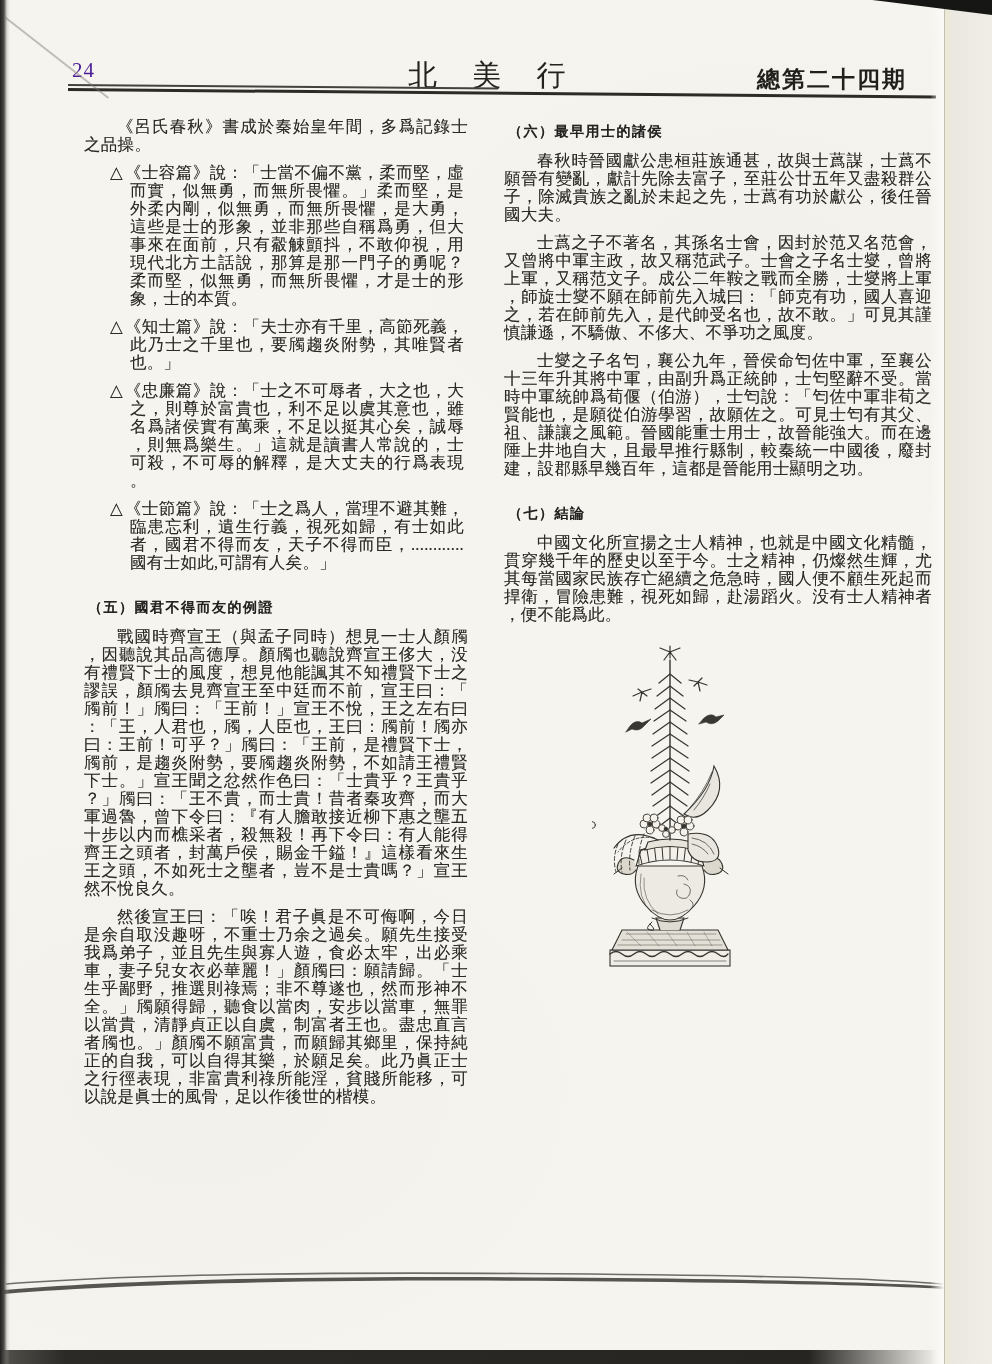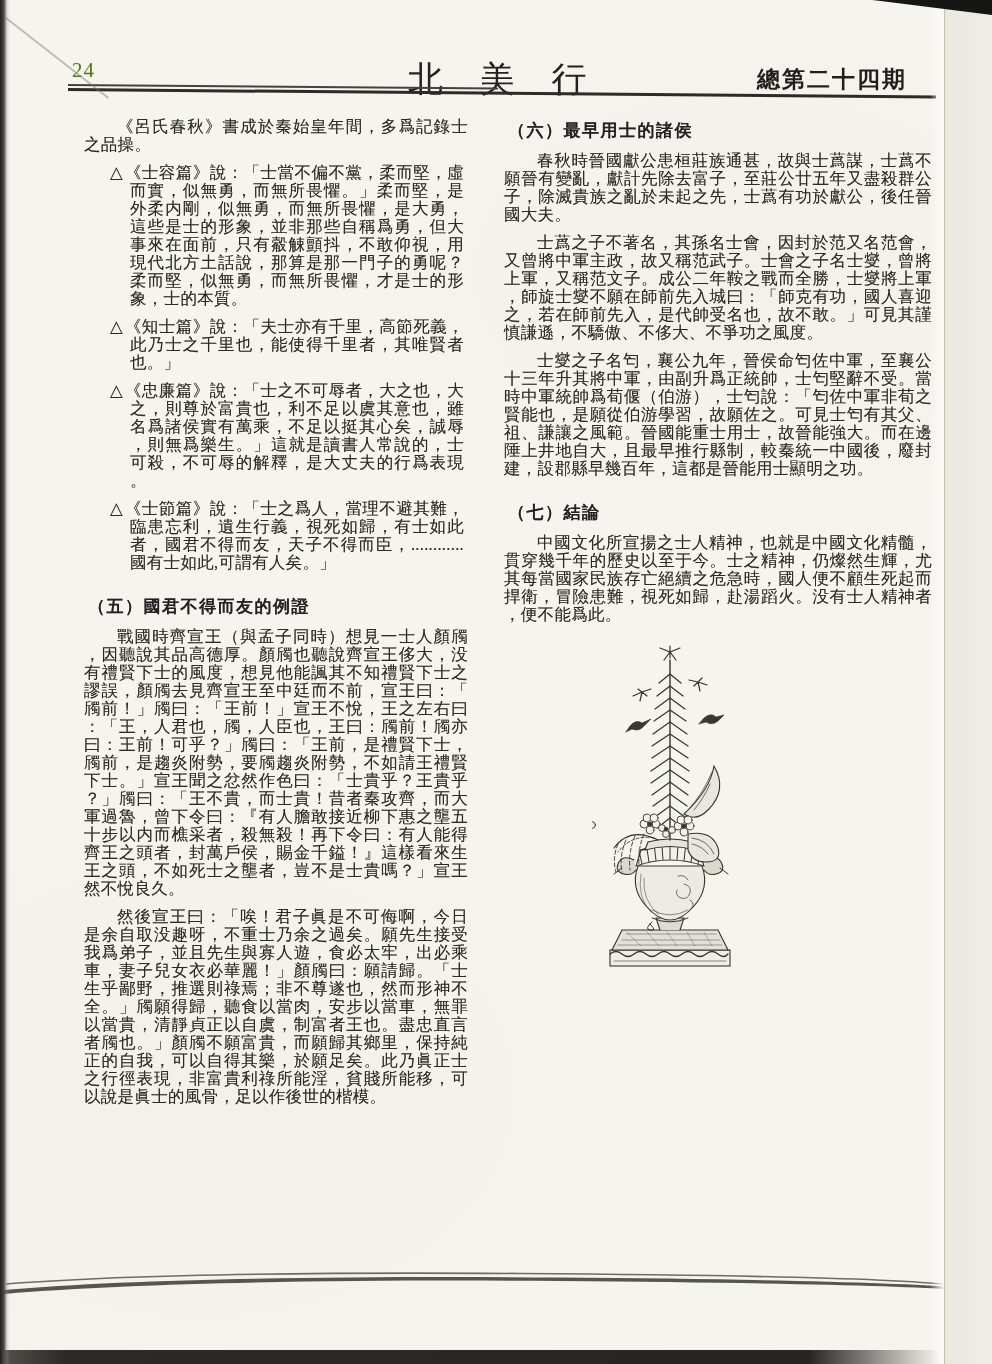--- a/index.html
+++ b/index.html
@@ -39,24 +39,24 @@
     background:linear-gradient(90deg,rgba(185,181,170,.5) 0,#ecead3 0,#ebe8e1 16%,#efede6 100%);
     border-left:1px solid rgba(160,155,143,.55);
   }
   .bottom-band{
     position:absolute;left:0;top:1350px;width:940px;height:14px;
     background:linear-gradient(90deg,#55534e 0%,#2b2a26 7%,#262521 86%,rgba(38,37,33,0) 100%);
   }
   .fold-svg{position:absolute;left:0;top:1270px;}
   
   .pagenum{
-    position:absolute;left:72px;top:58px;font-size:21px;letter-spacing:1px;color:#4d7c0f;
+    position:absolute;left:72px;top:58px;font-size:21px;letter-spacing:1px;color:#4c1d95;
   }
   .masthead{
-    position:absolute;left:408px;top:56px;font-size:35px;letter-spacing:14px;
+    position:absolute;left:408px;top:56px;font-size:29px;letter-spacing:14px;
     font-family:"Liberation Serif","DejaVu Serif",serif;color:#23221e;white-space:nowrap;
   }
   .issue{
     position:absolute;left:757px;top:64px;font-size:23px;font-weight:700;
     letter-spacing:2px;color:#201f1b;white-space:nowrap;
   }
   .rule-a{
     position:absolute;left:68px;top:84px;width:430px;height:1.6px;background:#44423d;
     transform:rotate(0.45deg);transform-origin:left center;
   }
@@ -72,21 +72,21 @@
     color:#2b2a25;text-shadow:0 0 0.4px rgba(43,42,37,.4);
   }
   .col-left{left:84px;width:384px;}
   .col-right{left:504px;width:428px;}
   .para{margin:0 0 10px;text-indent:33px;}
   .quote{
     margin:0 4px 10px 26px;padding-left:20px;text-indent:-20px;
   }
   .qmark{letter-spacing:2px;}
   h3.section{
-    font-size:17px;font-weight:700;letter-spacing:1.5px;
+    font-size:14px;font-weight:700;letter-spacing:1.5px;
     margin:26px 0 12px;text-indent:4px;color:#232220;
     font-family:"Liberation Sans","DejaVu Sans",sans-serif;
   }
   .col-right h3.first{margin-top:4px;}
   .illus-wrap{margin:8px 0 0 88px;width:252px;text-align:center;}
   .illus-wrap svg{display:block;}
 </style>
 </head>
 <body>
 
@@ -95,21 +95,21 @@
 <div class="pagenum">24</div>
 <div class="masthead">北  美  行</div>
 <div class="issue">總第二十四期</div>
 <div class="rule-a"></div>
 <div class="rule-b"></div>
 
 <div class="col col-left">
   <p class="para">《呂氏春秋》書成於秦始皇年間，多爲記錄士之品操。</p>
 
   <div class="quote"><span class="qmark">△</span><span>《士容篇》說：「士當不偏不黨，柔而堅，虛而實，似無勇，而無所畏懼。」柔而堅，是外柔内剛，似無勇，而無所畏懼，是大勇，這些是士的形象，並非那些自稱爲勇，但大事來在面前，只有觳觫顫抖，不敢仰視，用現代北方土話說，那算是那一門子的勇呢？柔而堅，似無勇，而無所畏懼，才是士的形象，士的本質。</span></div>
-  <div class="quote"><span class="qmark">△</span><span>《知士篇》說：「夫士亦有千里，高節死義，此乃士之千里也，能使得千里者，其唯賢者也。」</span></div>
+  <div class="quote"><span class="qmark">△</span><span>《知士篇》說：「夫士亦有千里，高節死義，此乃士之千里也，要斶趨炎附勢，其唯賢者也。」</span></div>
   <div class="quote"><span class="qmark">△</span><span>《忠廉篇》說：「士之不可辱者，大之也，大之，則尊於富貴也，利不足以虞其意也，雖名爲諸侯實有萬乘，不足以挺其心矣，誠辱，則無爲樂生。」這就是讀書人常說的，士可殺，不可辱的解釋，是大丈夫的行爲表現。</span></div>
   <div class="quote"><span class="qmark">△</span><span>《士節篇》說：「士之爲人，當理不避其難，臨患忘利，遺生行義，視死如歸，有士如此者，國君不得而友，天子不得而臣，............國有士如此,可謂有人矣。」</span></div>
 
   <h3 class="section">（五）國君不得而友的例證</h3>
   <p class="para">戰國時齊宣王（與孟子同時）想見一士人顏斶，因聽說其品高德厚。顏斶也聽說齊宣王侈大，没有禮賢下士的風度，想見他能諷其不知禮賢下士之謬誤，顏斶去見齊宣王至中廷而不前，宣王曰：「斶前！」斶曰：「王前！」宣王不悅，王之左右曰：「王，人君也，斶，人臣也，王曰：斶前！斶亦曰：王前！可乎？」斶曰：「王前，是禮賢下士，斶前，是趨炎附勢，要斶趨炎附勢，不如請王禮賢下士。」宣王聞之忿然作色曰：「士貴乎？王貴乎？」斶曰：「王不貴，而士貴！昔者秦攻齊，而大軍過魯，曾下令曰：『有人膽敢接近柳下惠之壟五十步以内而樵采者，殺無殺！再下令曰：有人能得齊王之頭者，封萬戶侯，賜金千鎰！』這樣看來生王之頭，不如死士之壟者，豈不是士貴嗎？」宣王然不悅良久。</p>
   <p class="para">然後宣王曰：「唉！君子眞是不可侮啊，今日是余自取没趣呀，不重士乃余之過矣。願先生接受我爲弟子，並且先生與寡人遊，食必太牢，出必乘車，妻子兒女衣必華麗！」顏斶曰：願請歸。「士生乎鄙野，推選則祿焉；非不尊遂也，然而形神不全。」斶願得歸，聽食以當肉，安步以當車，無罪以當貴，清靜貞正以自虞，制富者王也。盡忠直言者斶也。」顏斶不願富貴，而願歸其鄉里，保持純正的自我，可以自得其樂，於願足矣。此乃眞正士之行徑表現，非富貴利祿所能淫，貧賤所能移，可以說是眞士的風骨，足以作後世的楷模。</p>
 </div>
 
 <div class="col col-right">
   <h3 class="section first">（六）最早用士的諸侯</h3>

